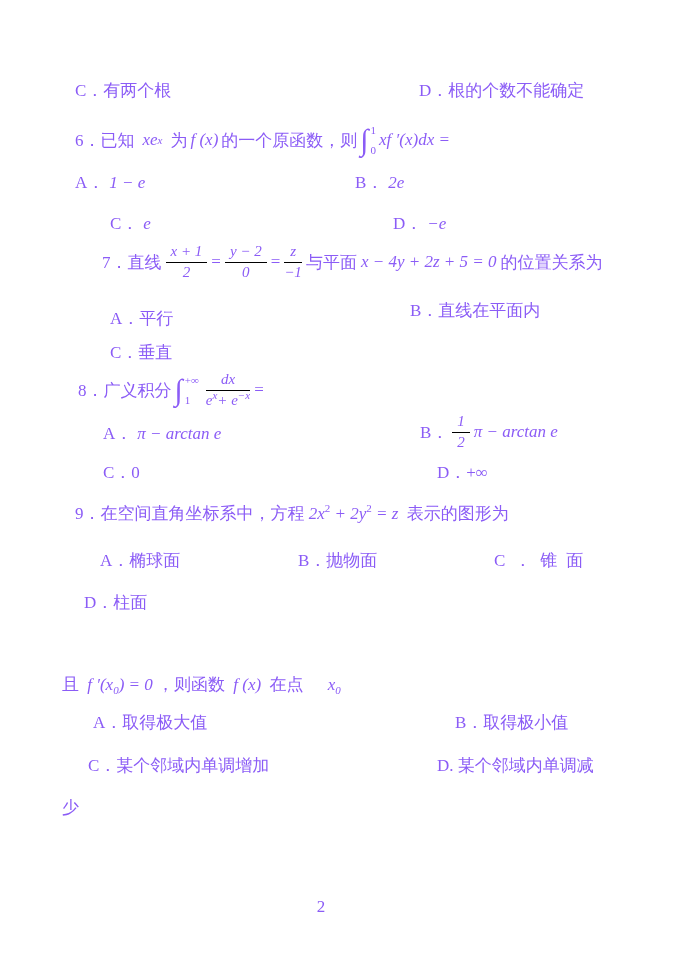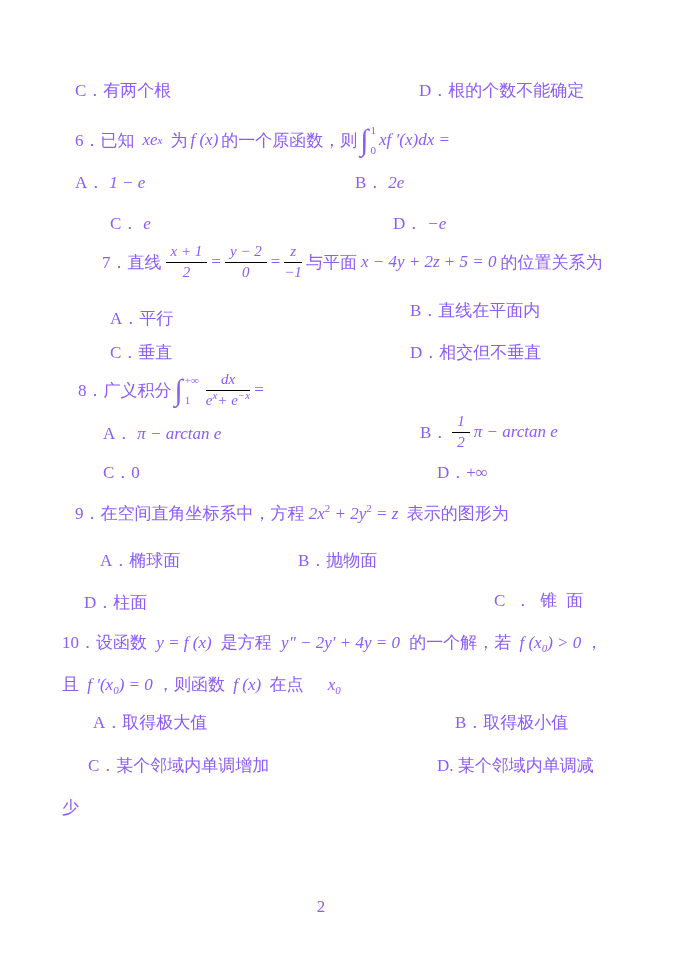--- a/index.html
+++ b/index.html
@@ -19,21 +19,21 @@
   .val { margin-left:5px; }
   .frac { display:inline-block; text-align:center; vertical-align:middle; font-size:15px; line-height:1.15; margin:0 4px; }
   .frac .num { display:block; border-bottom:1px solid #000; padding:0 5px 1px; }
   .frac .den { display:block; padding-top:1px; }
   .intg { display:inline-flex; align-items:center; margin:0 3px; }
   .intg .sgn { font-size:30px; line-height:1; font-style:normal; }
   .intg .lims { display:inline-flex; flex-direction:column; justify-content:space-between; height:34px; font-size:11px; font-style:normal; margin-left:2px; padding:1px 0; }
   sup { font-size:11px; line-height:0; }
   sub { font-size:11px; line-height:0; }
   .gap { display:inline-block; width:8px; }
-  .spread { letter-spacing:9px;margin-top:40px; }
+  .spread { letter-spacing:9px; }
   .pagenum { position:absolute; left:0; width:100%; text-align:center; }
 </style>
 </head>
 <body>
 
 <div class="page">
 
   <span class="t" style="left:75px; top:80px;">C．有两个根</span>
   <span class="t" style="left:419px; top:80px;">D．根的个数不能确定</span>
 
@@ -78,21 +78,20 @@
       <span class="den">−1</span>
     </span>
     <span>与平面</span>
     <span class="m" style="margin:0 4px;">x − 4y + 2z + 5 = 0</span>
     <span>的位置关系为</span>
   </div>
 
   <span class="t" style="left:110px; top:300px;margin-top:8px;">A．平行</span>
   <span class="t" style="left:410px; top:300px;">B．直线在平面内</span>
   <span class="t" style="left:110px; top:342px;">C．垂直</span>
-  <span class="t" style="left:410px; top:342px;">D．相交但不垂直</span>
 
   <div class="row" style="left:78px; top:365px; height:50px;">
     <span>8．广义积分</span>
     <span class="intg">
       <span class="sgn">∫</span>
       <span class="lims">
         <span>+∞</span>
         <span>1</span>
       </span>
     </span>
@@ -122,29 +121,20 @@
     <span class="m">+ 2y</span><sup>2</sup>
     <span class="m" style="margin-right:4px;">= z</span>
     <span>表示的图形为</span>
   </span>
 
   <span class="t" style="left:100px; top:550px;">A．椭球面</span>
   <span class="t" style="left:298px; top:550px;">B．抛物面</span>
   <span class="t spread" style="left:494px; top:550px;">C．锥面</span>
   <span class="t" style="left:84px; top:592px;">D．柱面</span>
 
-  <span class="t" style="left:62px; top:632px;">
-    <span>10．设函数</span>
-    <span class="m" style="margin:0 5px;">y = f (x)</span>
-    <span>是方程</span>
-    <span class="m" style="margin:0 5px;">y″ − 2y′ + 4y = 0</span>
-    <span>的一个解，若</span>
-    <span class="m" style="margin-left:4px;"><span>f (x</span><sub>0</sub><span>) &gt; 0</span></span>
-    <span>，</span>
-  </span>
 
   <span class="t" style="left:62px; top:674px;">
     <span>且</span>
     <span class="m" style="margin-left:4px;"><span>f ′(x</span><sub>0</sub><span>) = 0</span></span>
     <span>，则函数</span>
     <span class="m" style="margin:0 4px;">f (x)</span>
     <span>在点</span>
     <span class="m" style="margin-left:20px;"><span>x</span><sub>0</sub></span>
   </span>
 

